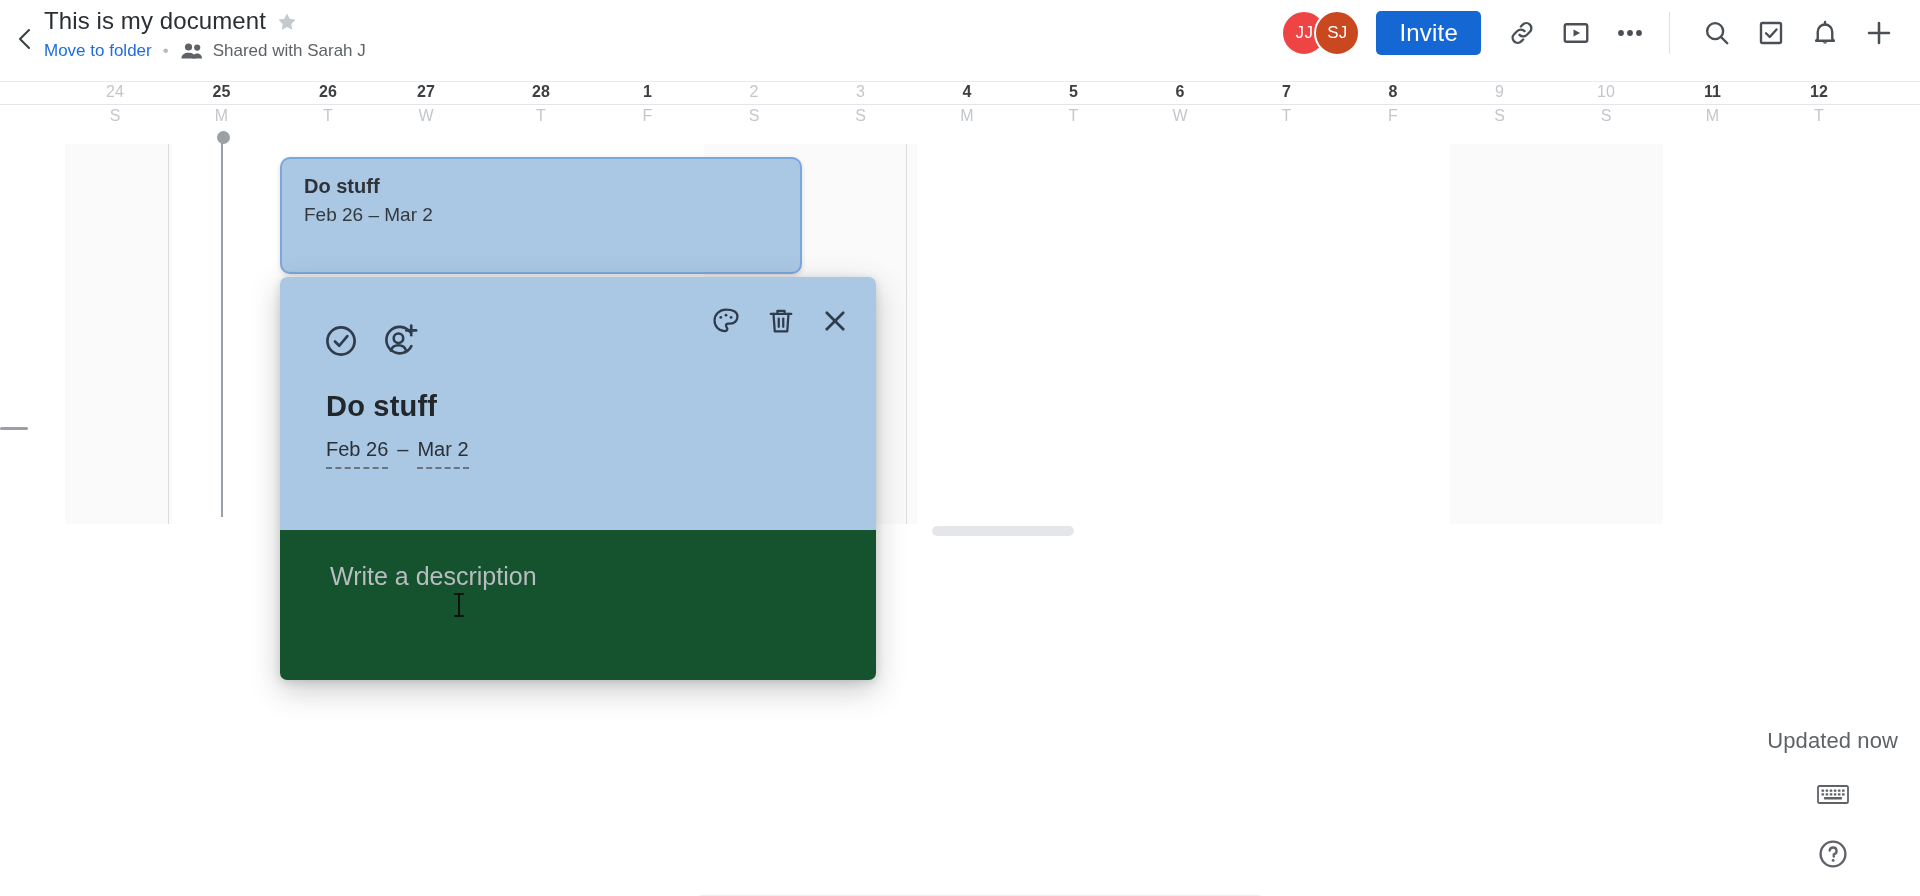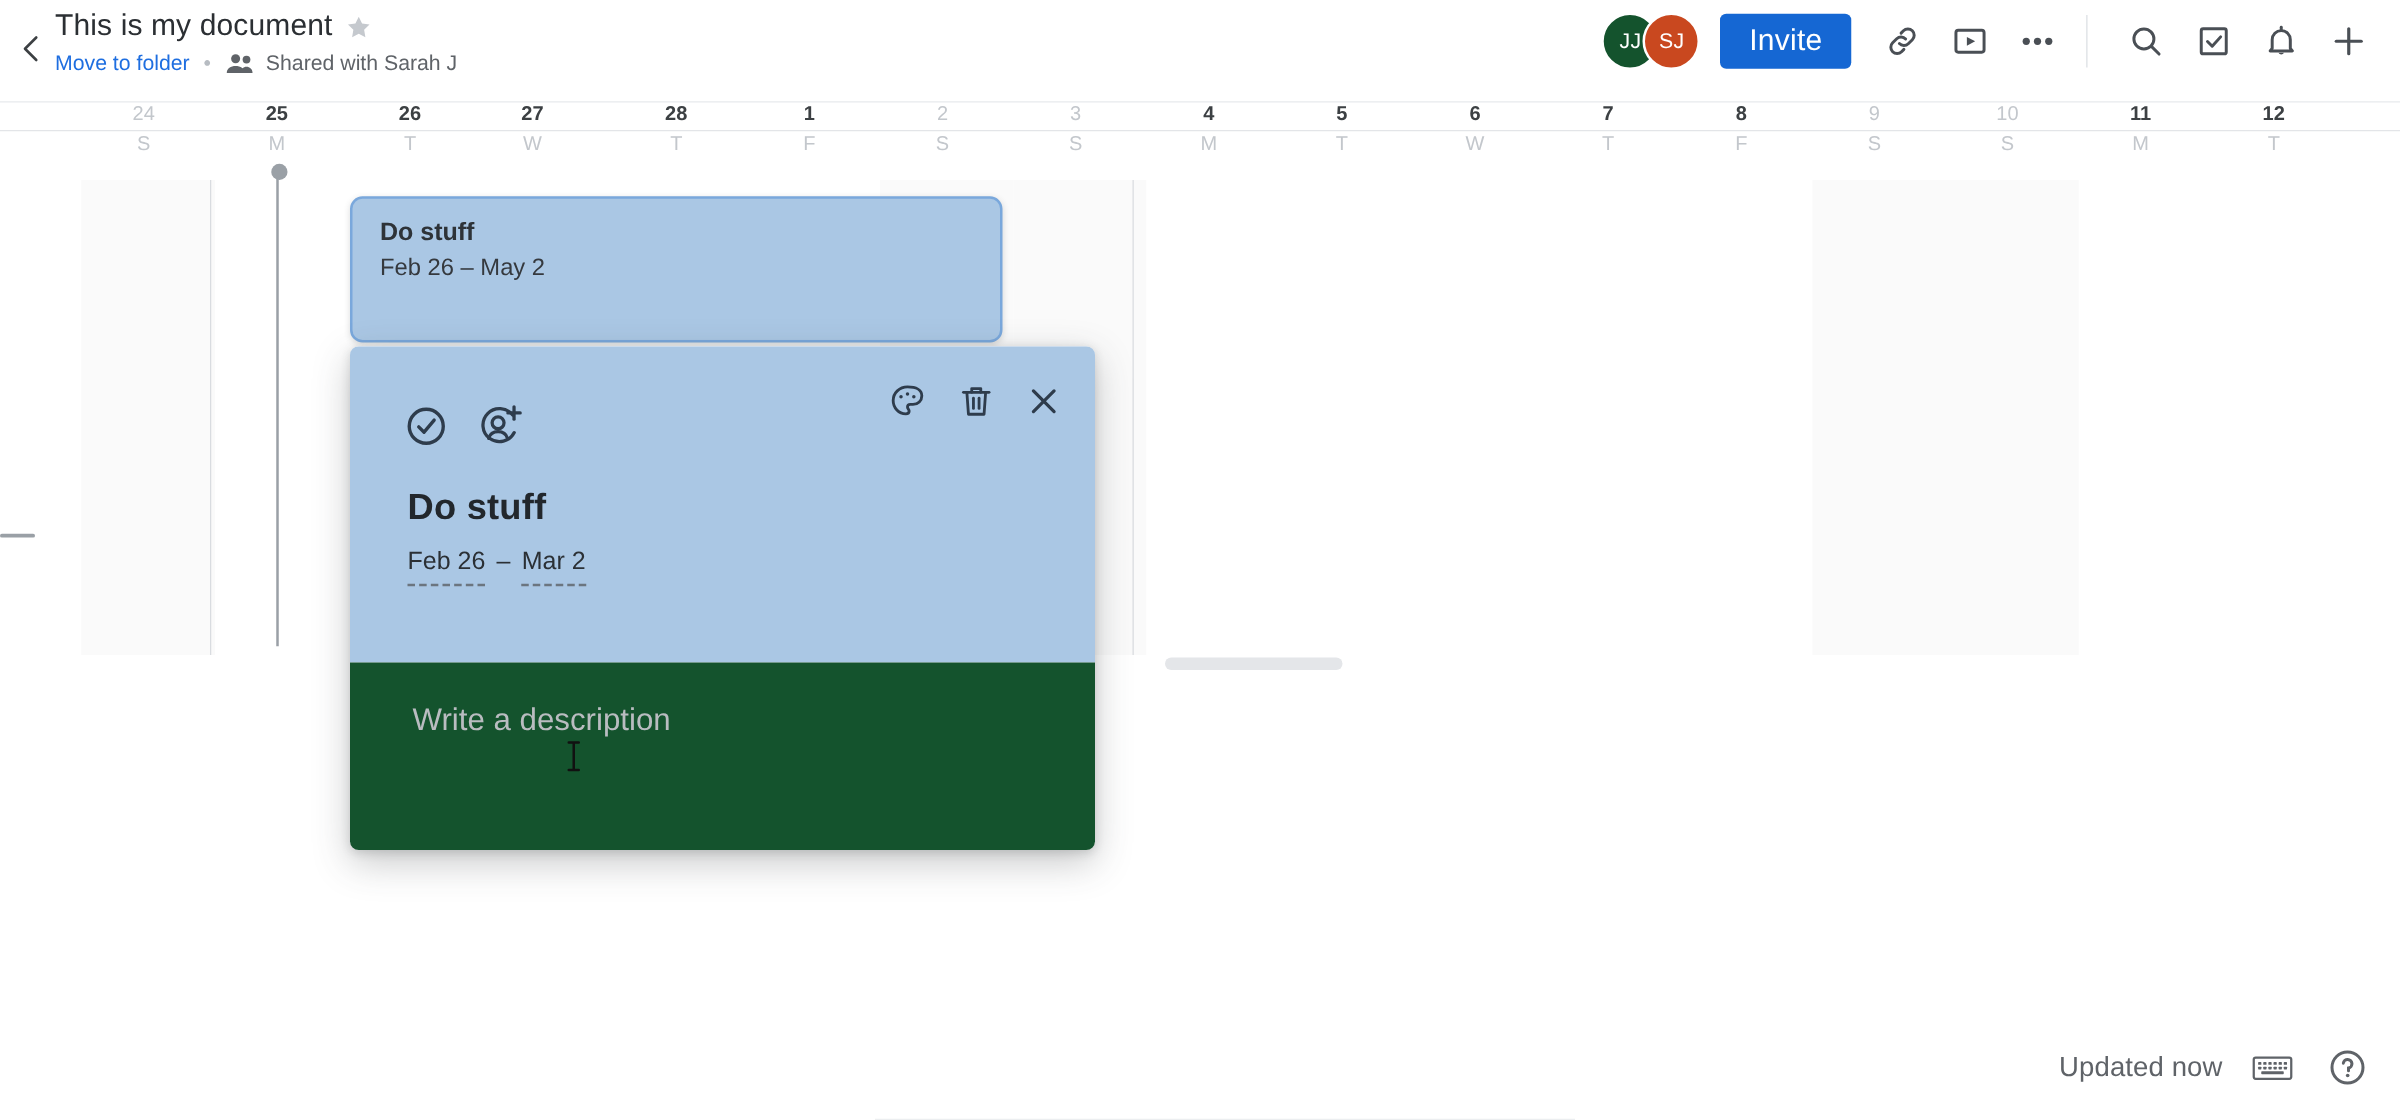--- a/index.html
+++ b/index.html
@@ -124,21 +124,21 @@
   .dc-body { position: relative; height: 150px; background: #14532d; }
   .dc-desc {
     position: absolute; left: 50px; top: 32px;
     font-size: 25px; color: #b9bcc0; cursor: text;
   }
   .ibeam { position: absolute; left: 450px; top: 590px; }
 
   
   .footer {
     position: absolute; right: 22px; bottom: 22px;
-    display: flex; align-items: center; gap: 20px;
+    display: flex; align-items: center; gap: 20px; flex-direction: column;
   }
   .updated { font-size: 22px; color: #5f6368; letter-spacing: .1px; }
   .ficon { width: 40px; height: 40px; display: flex; align-items: center; justify-content: center; cursor: pointer; }
   .bottom-rule {
     position: absolute; left: 700px; bottom: 0; width: 560px; height: 1px; background: #eceef0;
   }
 </style>
 </head>
 <body>
 
@@ -169,21 +169,21 @@
             <circle cx="17.2" cy="5.6" r="3.1" fill="#5f6368"></circle>
             <path d="M12.4 16.4c0-3.2 2.3-5 4.8-5s4.8 1.8 4.8 5z" fill="#5f6368"></path>
           </svg>
         </span>
         <span class="shared-text">Shared with Sarah J</span>
       </div>
     </div>
 
     <div class="header-right">
       <div class="avatars">
-        <div class="avatar a1" style="background:#14532d">
+        <div class="avatar a1" style="background:#ef4444">
           <span>JJ</span>
         </div>
         <div class="avatar a2" style="background:#c9481f">
           <span>SJ</span>
         </div>
       </div>
 
       <button class="invite-btn">Invite</button>
 
       <div class="hicon" style="margin-left:18px">
@@ -328,21 +328,21 @@
 
     <div class="today-dot" style="left:217px; top:-6px;"></div>
     <div class="today-line" style="left:221px; top:0px; height:380px;"></div>
 
     <div class="row-stub" style="left:0px; top:290px; width:28px;"></div>
 
     <div class="ghost-bar" style="left:932px; top:389px; width:142px;"></div>
 
     <div class="task-bar" style="left:280px; top:20px; width:522px; height:117px;">
       <div class="tb-title">Do stuff</div>
-      <div class="tb-date">Feb 26 – May 2</div>
+      <div class="tb-date">Feb 26 – Mar 2</div>
     </div>
 
     <div class="bottom-rule"></div>
   </div>
 
   <div class="detail-card">
     <div class="dc-head">
 
       <div class="dc-actions-left">
         <span class="dc-ico">

